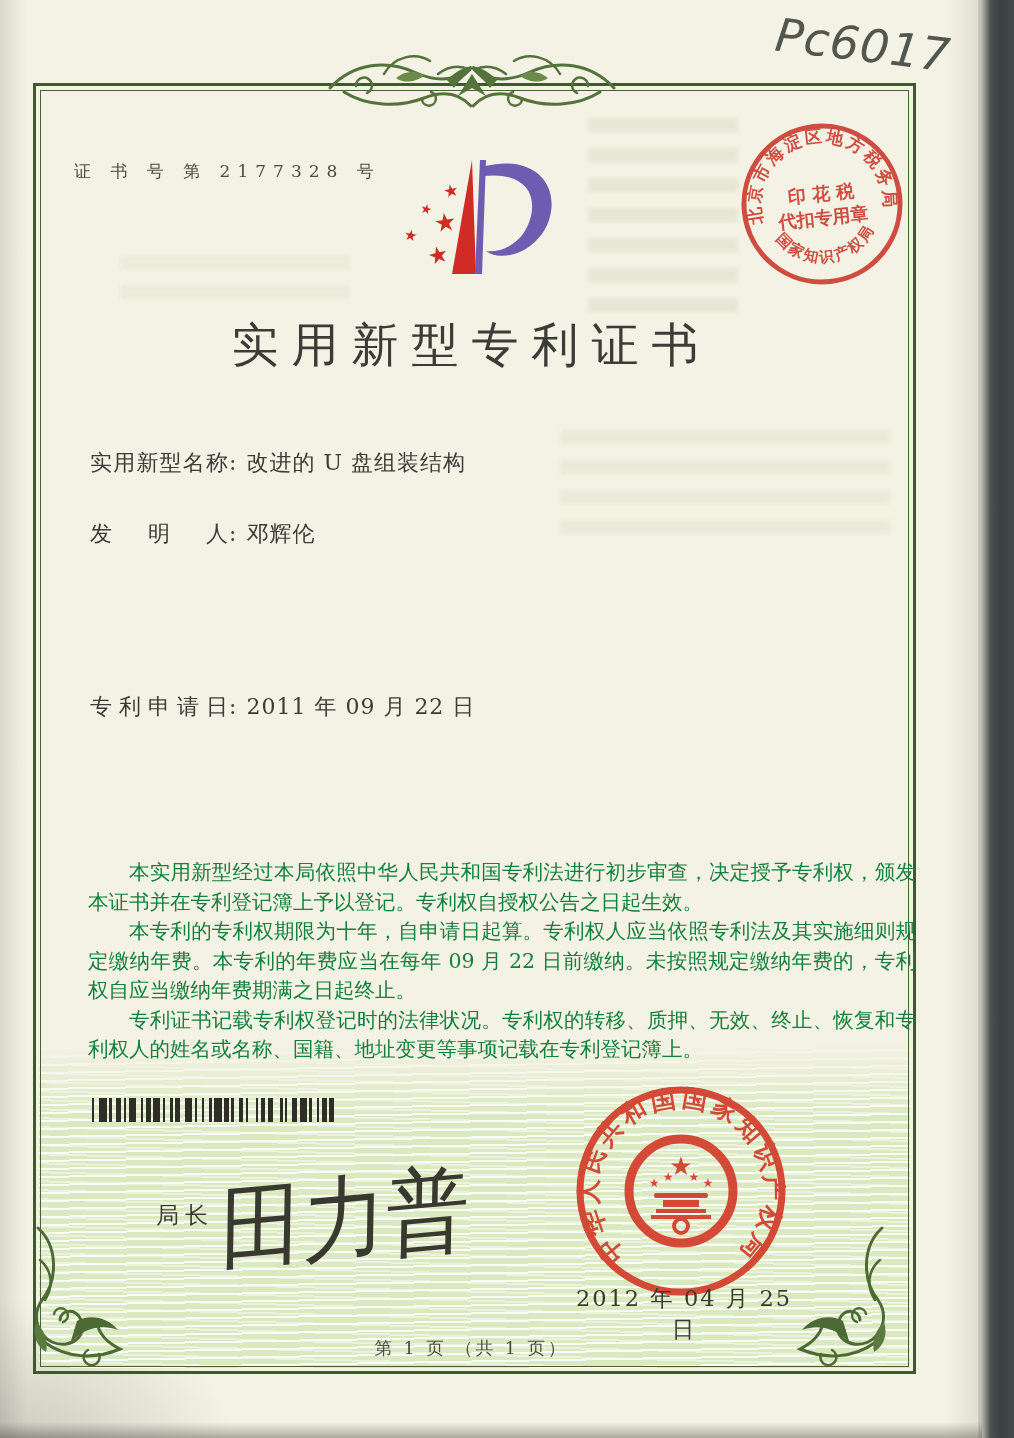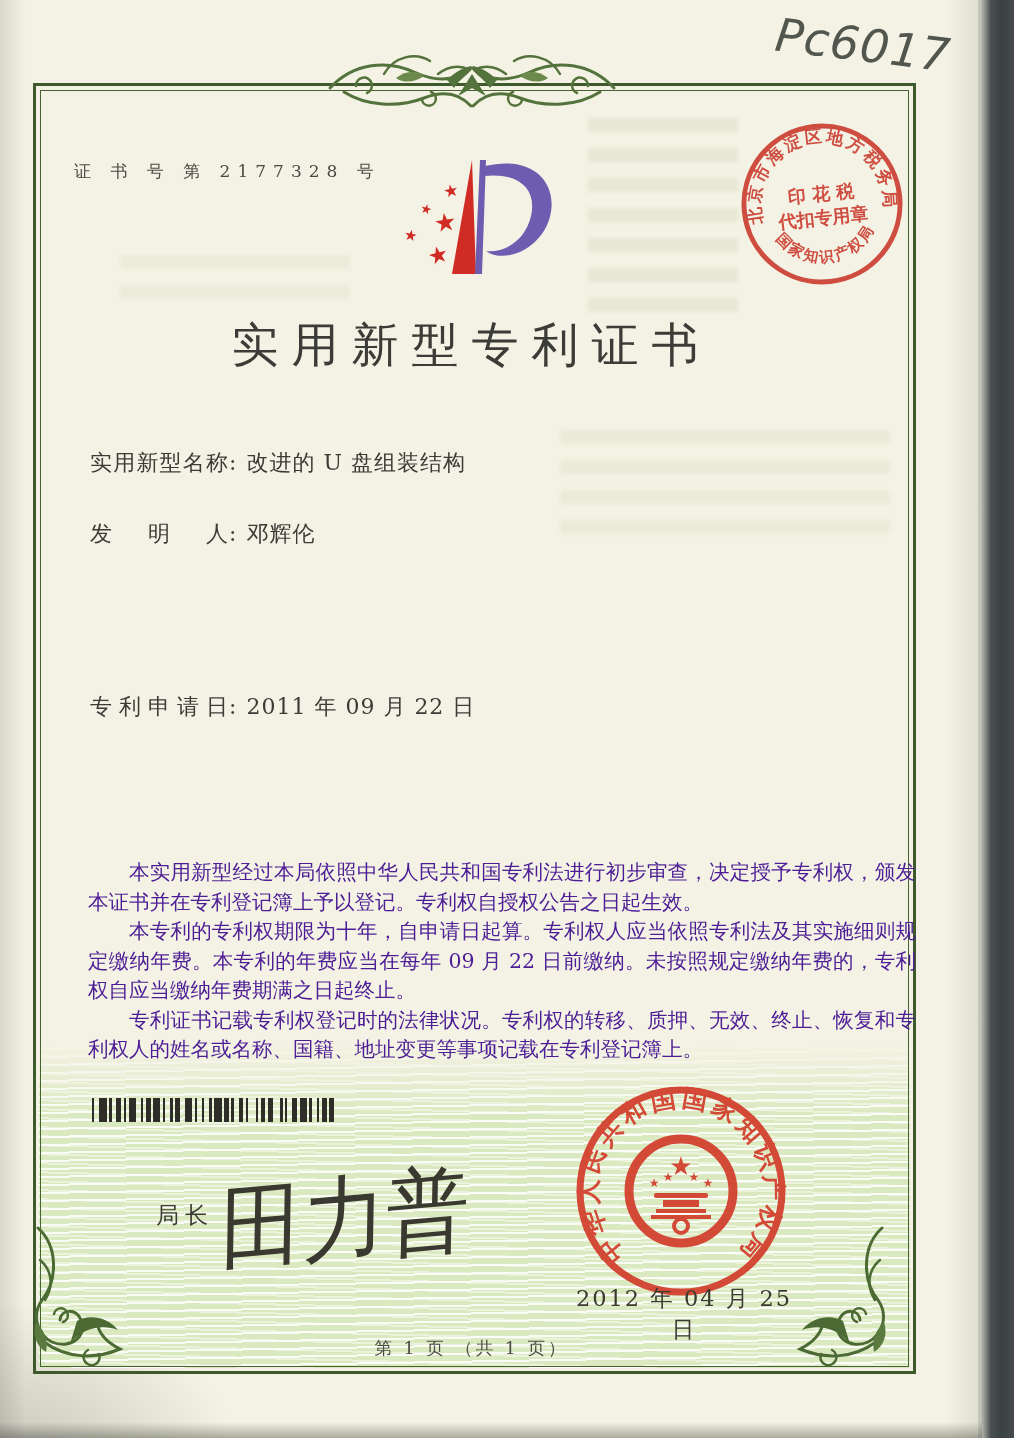--- a/index.html
+++ b/index.html
@@ -49,21 +49,21 @@
   .title{position:absolute;left:33px;top:314px;width:877px;text-align:center;
     font-size:47px;letter-spacing:13px;color:#3b3b37;font-weight:500;}
 
   .field-row{position:absolute;left:90px;font-size:22px;white-space:nowrap;color:#3c3b36;}
   .field-label{display:inline-block;width:138px;text-align:justify;text-align-last:justify;}
   .field-colon{display:inline-block;margin:0 10px 0 1px;}
   .field-value{letter-spacing:1px;}
   .r0{top:448px;} .r1{top:519px;} .r2{top:591px;} .r3{top:666px;margin-top:26px;} .r4{top:738px;} .r5{top:810px;}
 
   .paras{position:absolute;left:88px;top:858px;width:828px;font-size:20.5px;line-height:29.5px;
-    text-align:justify;color:#4c1d95;}
+    text-align:justify;color:#15803d;}
   .paras p{margin:0;text-indent:2em;}
 
   .barcode{position:absolute;left:92px;top:1098px;width:314px;height:24px;overflow:hidden;white-space:nowrap;font-size:0;}
   .barcode span{display:inline-block;height:100%;}
   .barcode .b{background:#2e2d28;}
 
   .director{position:absolute;left:156px;top:1200px;font-size:23px;letter-spacing:6px;color:#3c3b33;}
   .signature{position:absolute;left:210px;top:1142px;}
 
   .seal{position:absolute;left:566px;top:1076px;opacity:.92;}

